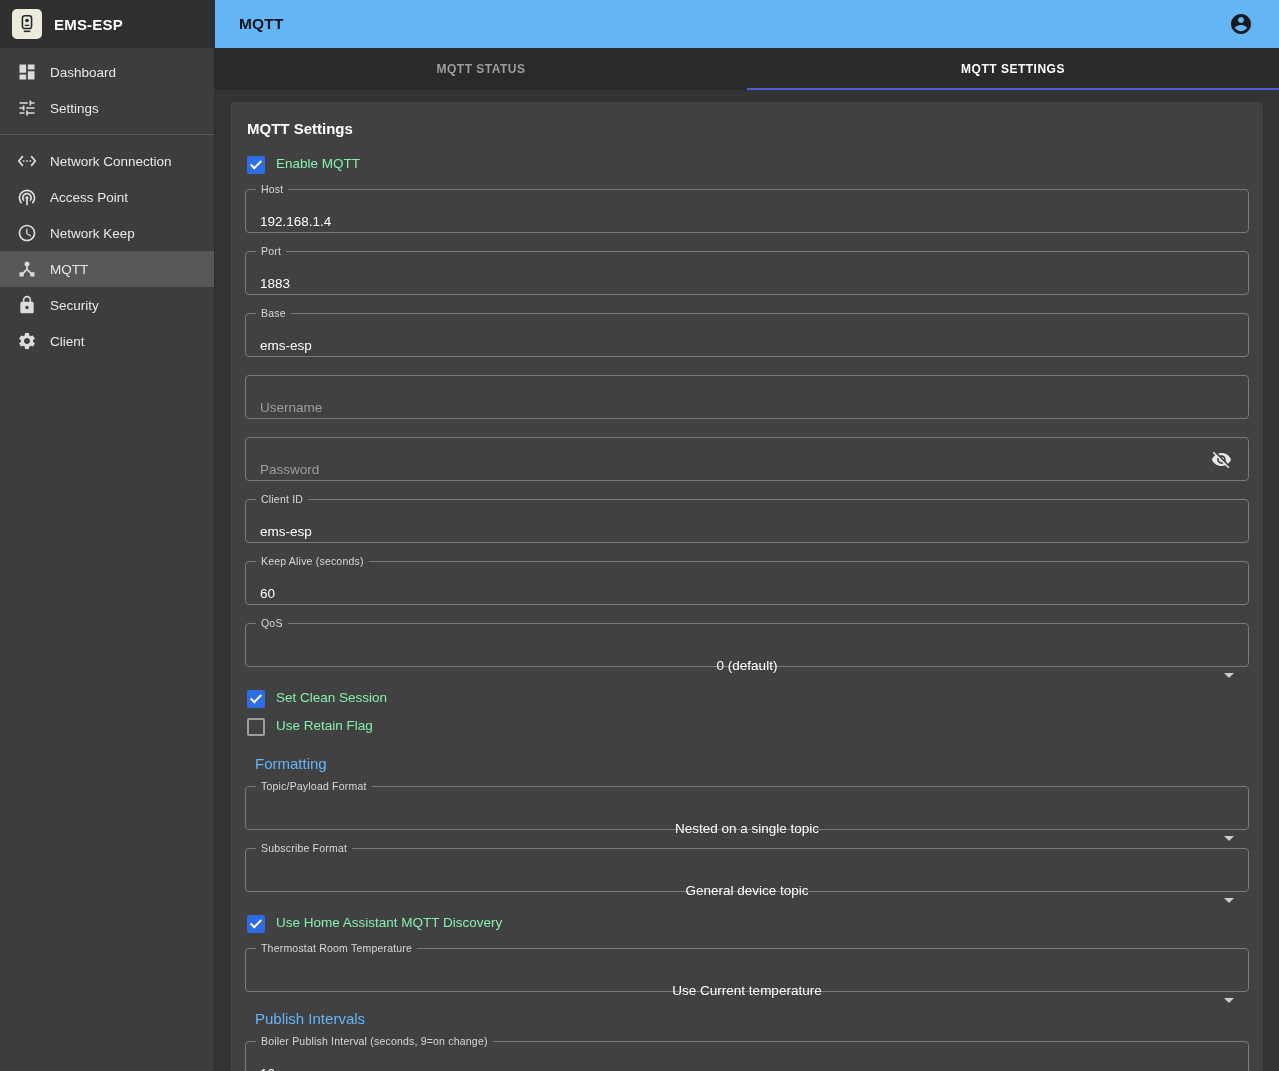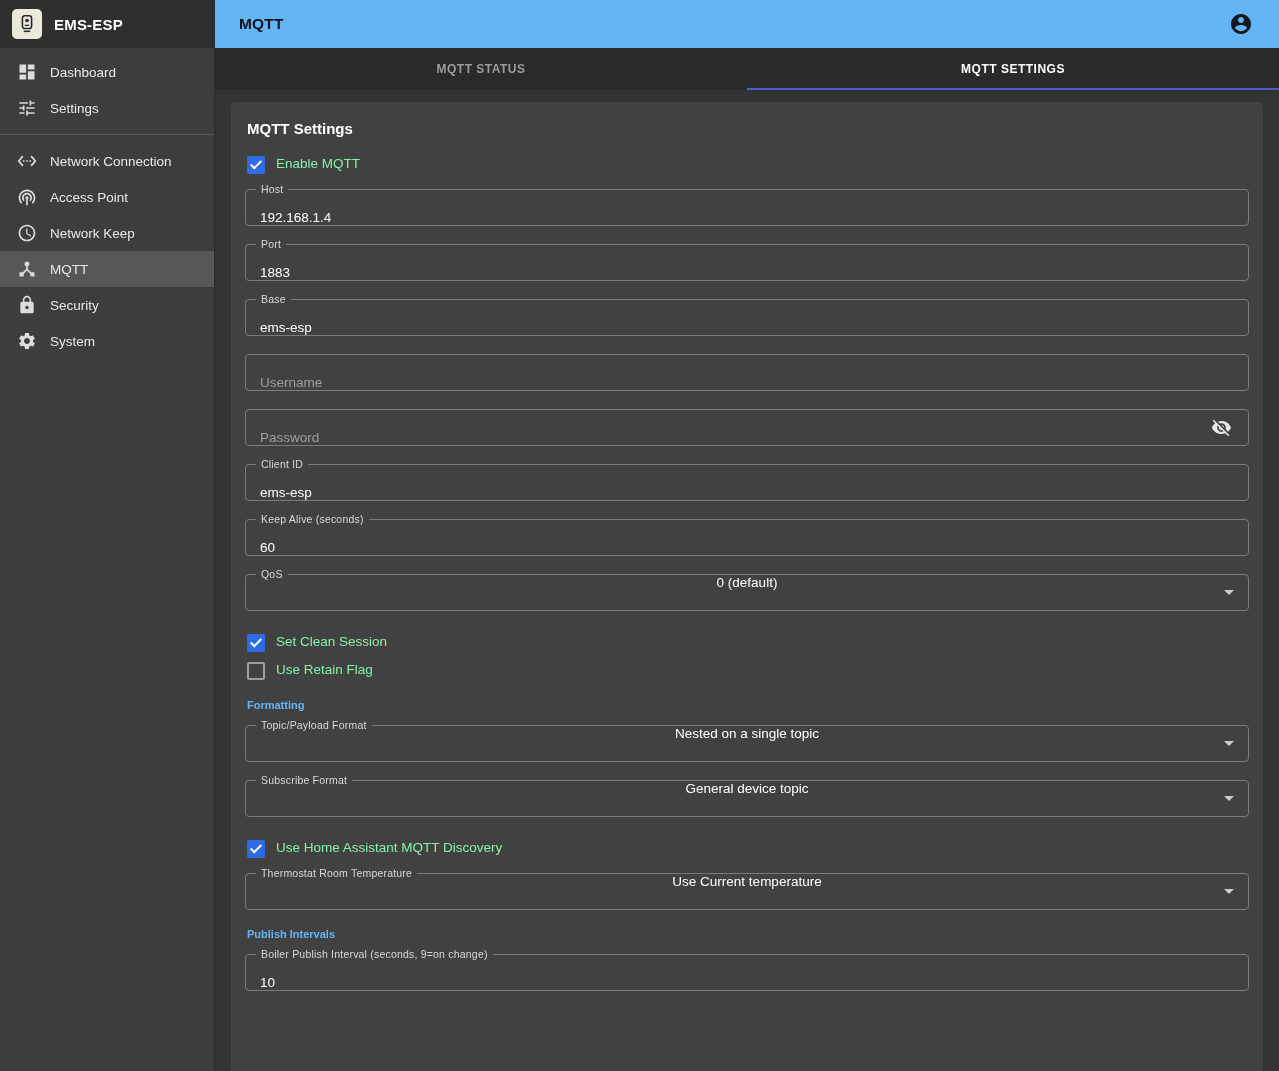--- a/index.html
+++ b/index.html
@@ -35,33 +35,33 @@
   .appbar-spacer{flex:1;}
   .account-btn{width:28px;height:28px;display:flex;align-items:center;justify-content:center;cursor:pointer;}
   .account-btn svg{width:24px;height:24px;fill:#15181c;}
   .tabs{height:42px;background:#2a2a2a;display:flex;flex-shrink:0;}
   .tab{flex:1;display:flex;align-items:center;justify-content:center;font-size:12px;font-weight:700;letter-spacing:0.5px;color:#9d9d9d;position:relative;cursor:pointer;text-transform:uppercase;}
   .tab.active{color:#ffffff;}
   .tab.active .indicator{position:absolute;left:0;right:0;bottom:0;height:2px;background:var(--tab-indicator);}
   .content{flex:1;background:#333333;padding:12px 16px;overflow:hidden;}
   .card{background:#414141;border-radius:4px;padding:14px;min-height:1200px;}
   .card-heading{color:#ffffff;font-size:15px;font-weight:700;margin:4px 2px 14px;}
-  .section-heading{color:var(--accent-blue);font-size:11px;font-weight:700;margin:14px 2px 14px;}
+  .section-heading{color:var(--accent-blue);font-size:15px;font-weight:400;margin:14px 10px 14px;}
   
   .checkrow{display:flex;align-items:flex-start;gap:11px;padding:5px 2px;color:#86efac;font-size:13.5px;cursor:pointer;}
   .checkbox{width:18px;height:18px;border-radius:2px;position:relative;flex-shrink:0;border:2px solid #9e9e9e;}
   .checkbox.checked{border:none;background:var(--checkbox-blue);}
   .checkbox.checked::after{content:"";position:absolute;left:6px;top:2px;width:4px;height:9px;border:solid #ffffff;border-width:0 2px 2px 0;transform:rotate(45deg);}
   
-  .field{position:relative;margin:10px 0 18px;border:1px solid #7a7a7a;border-radius:4px;height:37px;display:flex;align-items:center;padding:0 14px;cursor:text;}
+  .field{position:relative;margin:10px 0 18px;border:1px solid #7a7a7a;border-radius:4px;height:44px;display:flex;align-items:center;padding:0 14px;cursor:text;}
   .field.select{cursor:pointer;flex-direction:column;}
   .flabel{position:absolute;top:-7px;left:10px;background:#414141;padding:0 5px;font-size:10.5px;color:#d8d8d8;letter-spacing:0.2px;}
   .field input{background:transparent;border:none;outline:none;color:#ffffff;font-size:13.5px;width:100%;padding:0;font-family:inherit;margin-top:20px;}
   .field input::placeholder{color:#9e9e9e;opacity:1;}
-  .field .value{color:#ffffff;font-size:13.5px;}
+  .field .value{color:#ffffff;font-size:13.5px;margin-top:34px;}
   .caret{width:0;height:0;border-left:5px solid transparent;border-right:5px solid transparent;border-top:5px solid #cccccc;margin-left:auto;flex-shrink:0;}
   .eye-btn{margin-left:auto;width:26px;height:26px;display:flex;align-items:center;justify-content:center;cursor:pointer;flex-shrink:0;}
   .eye-btn svg{width:21px;height:21px;fill:#e6e6e6;}
 </style>
 </head>
 <body>
 
 <nav class="sidebar">
   <div class="sidebar-header">
     <span class="logo">
@@ -120,21 +120,21 @@
     <div class="menu-item">
       <svg viewBox="0 0 24 24">
           <path d="M18 8h-1V6c0-2.76-2.24-5-5-5S7 3.24 7 6v2H6c-1.1 0-2 .9-2 2v10c0 1.1.9 2 2 2h12c1.1 0 2-.9 2-2V10c0-1.1-.9-2-2-2zm-6 9c-1.1 0-2-.9-2-2s.9-2 2-2 2 .9 2 2-.9 2-2 2zm3.1-9H8.9V6c0-1.71 1.39-3.1 3.1-3.1 1.71 0 3.1 1.39 3.1 3.1v2z"></path>
         </svg>
       <span>Security</span>
     </div>
     <div class="menu-item">
       <svg viewBox="0 0 24 24">
           <path d="M19.14 12.94c.04-.3.06-.61.06-.94 0-.32-.02-.64-.07-.94l2.03-1.58c.18-.14.23-.41.12-.61l-1.92-3.32c-.12-.22-.37-.29-.59-.22l-2.39.96c-.5-.38-1.03-.7-1.62-.94l-.36-2.54c-.04-.24-.24-.41-.48-.41h-3.84c-.24 0-.43.17-.47.41l-.36 2.54c-.59.24-1.13.57-1.62.94l-2.39-.96c-.22-.08-.47 0-.59.22L2.74 8.87c-.12.21-.08.47.12.61l2.03 1.58c-.05.3-.09.63-.09.94s.02.64.07.94l-2.03 1.58c-.18.14-.23.41-.12.61l1.92 3.32c.12.22.37.29.59.22l2.39-.96c.5.38 1.03.7 1.62.94l.36 2.54c.05.24.24.41.48.41h3.84c.24 0 .44-.17.47-.41l.36-2.54c.59-.24 1.13-.56 1.62-.94l2.39.96c.22.08.47 0 .59-.22l1.92-3.32c.12-.22.07-.47-.12-.61l-2.01-1.58zM12 15.6c-1.98 0-3.6-1.62-3.6-3.6s1.62-3.6 3.6-3.6 3.6 1.62 3.6 3.6-1.62 3.6-3.6 3.6z"></path>
         </svg>
-      <span>System</span>
+      <span>Client</span>
     </div>
   </div>
 </nav>
 
 <div class="main">
 
   <header class="appbar">
     <span class="appbar-title">MQTT</span>
     <span class="appbar-spacer"></span>
     <span class="account-btn">

